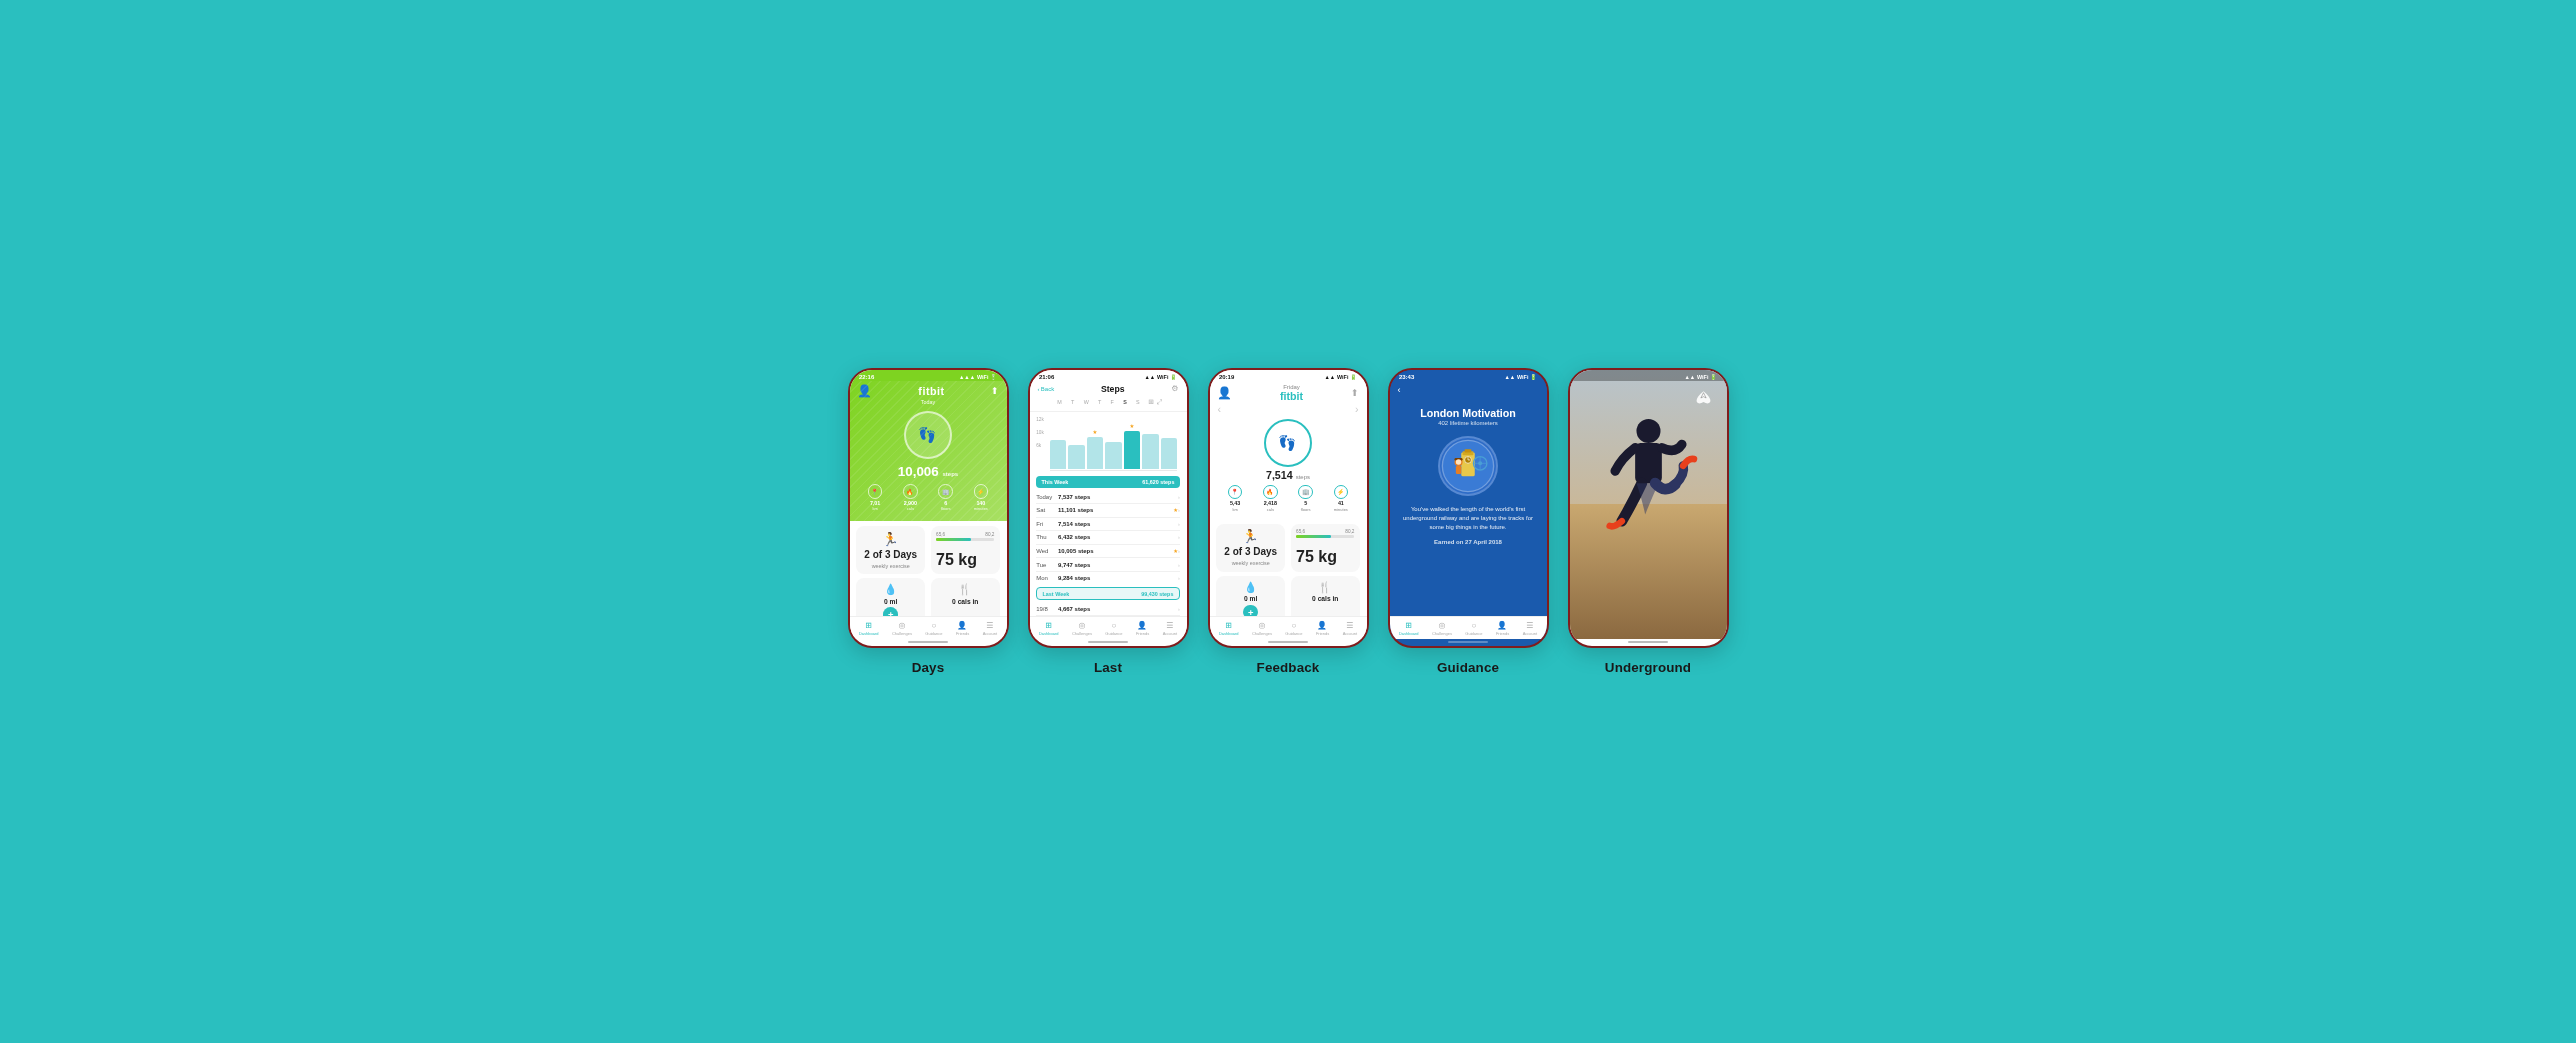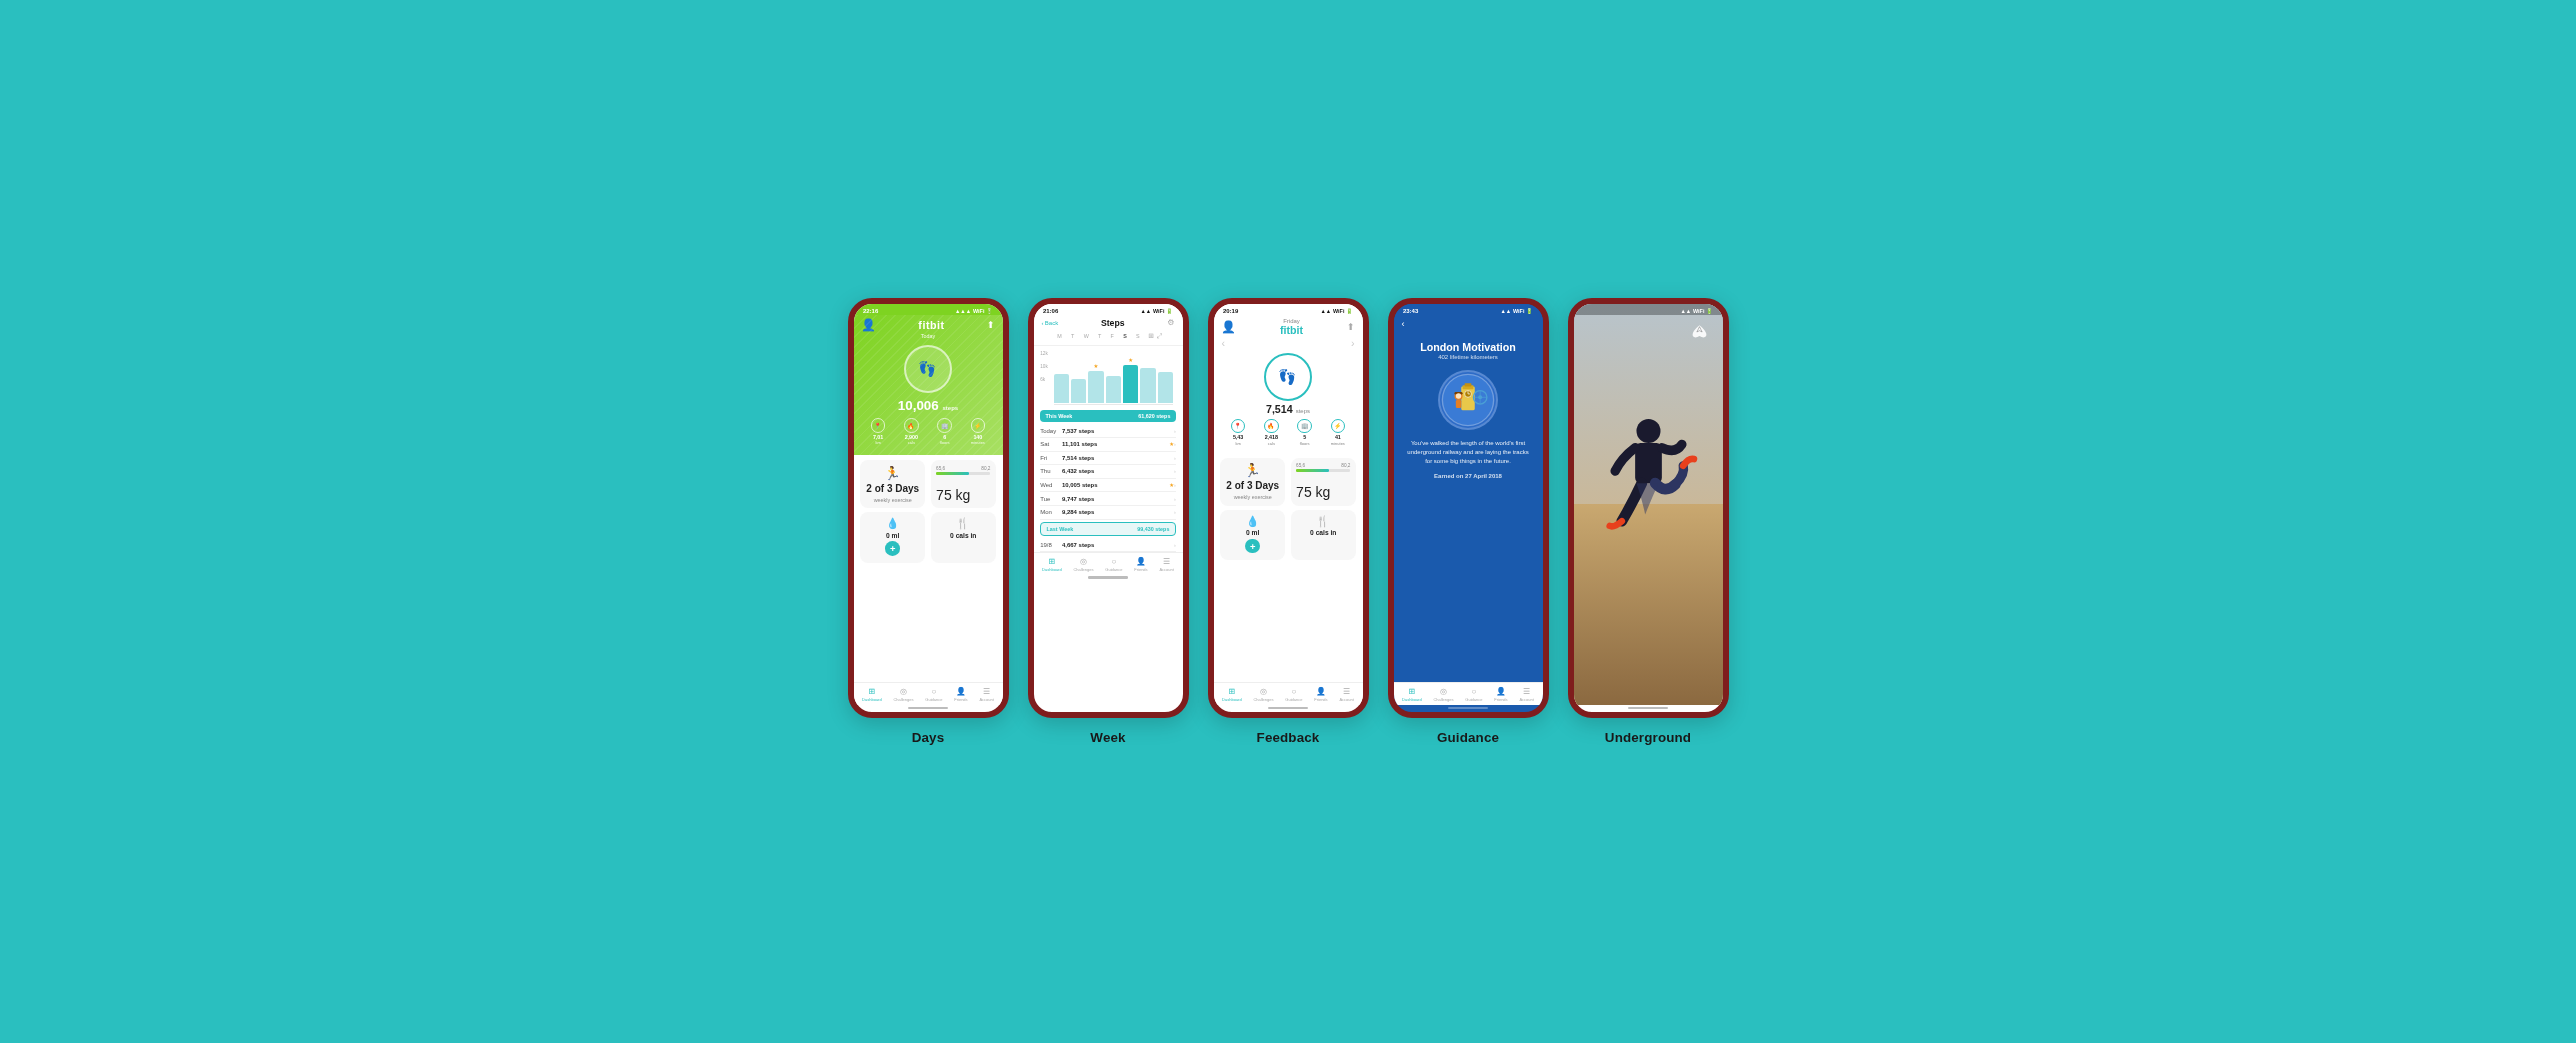--- a/index.html
+++ b/index.html
@@ -28,27 +28,27 @@
     }
     .phone-label {
       font-size: 13.4px;
       font-weight: 700;
       color: #1a1a1a;
       letter-spacing: 0.01em;
     }
     
     .phone {
       width: 161px;
-      height: 420px;
+      height: 280px;
       background: #fff;
       border-radius: 24px;
       box-shadow: 0 5.4px 21.4px rgba(0,0,0,0.18);
       overflow: hidden;
       position: relative;
-      border: 6px solid #7f1d1d;
+      border: 2px solid #7f1d1d;
       display: flex;
       flex-direction: column;
     }
     
     .status-bar {
       display: flex;
       justify-content: space-between;
       align-items: center;
       padding: 4px 9.4px 1.3px;
       font-size: 6px;
@@ -201,22 +201,22 @@
       border-radius: 1.3px;
       width: 60%;
     }
     .weight-labels {
       display: flex;
       justify-content: space-between;
       font-size: 4.7px;
       color: #888;
     }
     .weight-kg {
-      font-size: 14px;
-      font-weight: 400;
+      font-size: 16px;
+      font-weight: 700;
       color: #222;
     }
     .water-row {
       display: flex;
       gap: 5.4px;
       margin-top: 4px;
     }
     .water-card {
       flex: 1;
       background: #f7f7f7;
@@ -814,21 +814,21 @@
           <span class="nav-icon">👤</span>
           <span class="nav-label">Friends</span>
         </div>
         <div class="nav-item">
           <span class="nav-icon">☰</span>
           <span class="nav-label">Account</span>
         </div>
       </div>
       <div class="home-indicator"></div>
     </div>
-    <div class="phone-label">Week</div>
+    <div class="phone-label">Last</div>
   </div>
 
   <div class="phone-col">
     <div class="phone phone3" style="background:#fff;">
 
       <div class="status-bar" style="background:#fff; color:#111;">
         <span>20:19</span>
         <div class="status-icons">
           <span>▲▲</span>
           <span>WiFi</span>

